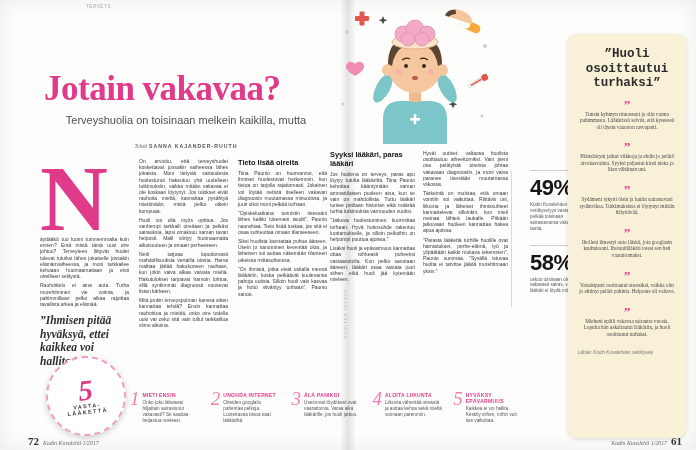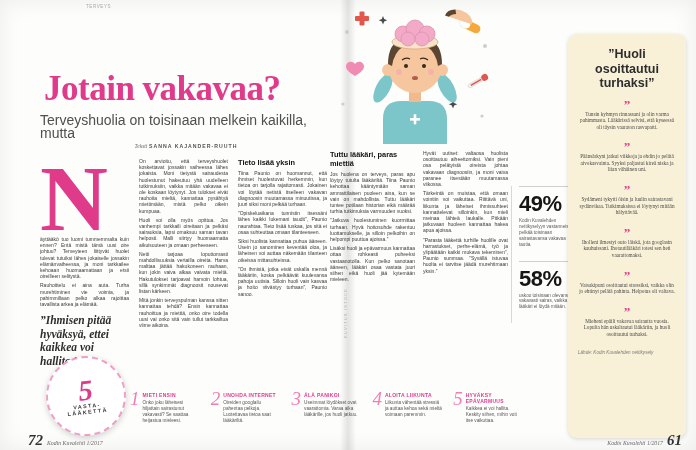--- a/index.html
+++ b/index.html
@@ -8,46 +8,46 @@
     font-family:"Liberation Sans",sans-serif;color:#3a3a3a;
     box-shadow:inset 0 0 22px rgba(0,0,0,0.07);
   }
   .fold{position:absolute;left:340px;top:0;width:16px;height:450px;
     background:linear-gradient(90deg,rgba(0,0,0,0) 0%,rgba(0,0,0,0.10) 50%,rgba(0,0,0,0) 100%);}
   .corner-label{position:absolute;left:86px;top:4px;font-size:4.5px;color:#a8a8a8;letter-spacing:.6px;text-transform:uppercase;}
   
   .title{position:absolute;left:40px;top:66px;margin:4px;width:300px;
     font-family:"Liberation Serif",serif;font-weight:bold;font-size:35px;line-height:38px;
     color:#e03a8a;letter-spacing:-0.5px;}
-  .subtitle{position:absolute;left:40px;top:114px;width:292px;margin:0;
-    font-size:14px;line-height:12.5px;color:#4f4f4f;}
+  .subtitle{position:absolute;left:40px;top:114px;width:292px;margin:0;text-align:center;
+    font-size:11px;line-height:12.5px;color:#4f4f4f;}
   .byline{position:absolute;left:40px;top:143px;width:292px;margin:0;text-align:center;
     font-size:5.6px;color:#6b6b6b;}
   .byline i{font-family:"Liberation Serif",serif;}
   .byline-name{letter-spacing:1px;font-weight:bold;font-size:5.2px;color:#555;}
   
   .cols-left{position:absolute;left:40px;top:158px;width:287px;height:214px;display:flex;gap:10px;overflow:hidden;}
   .cols-right{position:absolute;left:330px;top:150px;width:178px;height:222px;display:flex;gap:8px;overflow:hidden;}
   .col{flex:1;overflow:hidden;}
   .col p{margin:0 0 3px;font-size:5px;line-height:6.2px;text-align:justify;color:#3c3c3c;}
   .subhead{margin:0 0 3px;font-size:7.4px;line-height:9px;font-weight:bold;color:#141414;font-family:"Liberation Sans",sans-serif;}
   .dropcap{float:left;font-family:"Liberation Serif",serif;font-weight:bold;
     font-size:94px;line-height:76px;color:#e03a8a;margin:2px 3px 0 0;}
   .pullquote{margin:7px 0 6px;font-family:"Liberation Serif",serif;font-style:italic;font-weight:bold;
     font-size:11.5px;line-height:13.5px;color:#2e2e2e;}
   
-  .stats{position:absolute;left:511px;top:170px;width:54px;border-left:1px solid #d8d8d8;padding-left:7px;margin-top:16px;}
+  .stats{position:absolute;left:511px;top:170px;width:54px;border-left:1px solid #d8d8d8;padding-left:18px;}
   .stat{border-top:1px solid #cfcfcf;padding-top:5px;margin-bottom:13px;}
   .stat-value{font-weight:bold;font-size:22px;line-height:23px;color:#161616;letter-spacing:-0.5px;}
   .stat-caption{margin:3px 0 0;font-size:4.6px;line-height:5.9px;color:#5c5c5c;}
   
   .sidebar{position:absolute;left:568px;top:34px;width:118px;height:404px;box-sizing:border-box;
     background:#f8f1d8;border-radius:9px;padding:11px 10px;overflow:hidden;
     box-shadow:0 1px 4px rgba(0,0,0,0.15);}
-  .sidebar-title{margin:2px 0 9px;font-family:Liberation Sans, sans-serif;font-weight:bold;
+  .sidebar-title{margin:2px 0 9px;font-family:Liberation Mono, monospace;font-weight:bold;
     font-size:12.5px;line-height:14.5px;color:#2d2d2d;text-align:center;}
   .sq{margin-bottom:12px;}
   .qm{display:block;text-align:center;font-family:"Liberation Serif",serif;font-weight:bold;
     font-size:13px;line-height:10px;color:#e03a8a;}
   .sq p{margin:1px 0 0;font-family:"Liberation Serif",serif;font-size:5.2px;line-height:6.6px;
     color:#4a4a4a;text-align:center;}
   .source{margin:8px 0 0;font-style:italic;font-size:4.6px;line-height:5.8px;color:#7a7a7a;}
   
   .badge{position:absolute;left:46px;top:356px;width:76px;height:76px;border-radius:50%;
     background:#fff;border:2px dashed #ef9ec6;box-shadow:0 2px 6px rgba(0,0,0,0.18);
@@ -59,21 +59,21 @@
   .tips{position:absolute;left:130px;top:390px;width:394px;display:flex;gap:10px;}
   .tip{flex:1;display:flex;align-items:flex-start;}
   .tip-num{font-family:"Liberation Serif",serif;font-style:italic;font-size:19px;line-height:17px;
     color:#ef7fb4;margin-right:3px;}
   .tip h4{margin:2px 0 2px;font-size:5px;line-height:6px;font-weight:bold;color:#e03a8a;letter-spacing:.3px;}
   .tip p{margin:0;font-size:4.7px;line-height:5.9px;color:#575757;text-align:left;}
   
   .footer{position:absolute;top:431px;font-family:"Liberation Serif",serif;color:#333;white-space:nowrap;}
   .footer.left{left:28px;}
   .footer.right{right:14px;text-align:right;}
-  .pgnum{font-weight:bold;font-style:italic;font-size:15px;}
+  .pgnum{font-weight:bold;font-size:11px;}
   .mag{font-style:italic;font-size:5.8px;color:#666;}
   
   .illo{position:absolute;left:325px;top:4px;}
   .fold-credit{position:absolute;left:343px;top:338px;transform:rotate(-90deg);transform-origin:left top;
     font-size:4px;letter-spacing:1.2px;color:#b2b2b2;white-space:nowrap;}
 </style>
 </head>
 <body>
 
 <div class="spread">
@@ -156,31 +156,31 @@
       <div class="pullquote">”Ihmisen pitää hyväksyä, ettei kaikkea voi hallita.”</div>
 
     </div>
     <div class="col">
       <p>On arvioitu, että terveyshuolet koskettavat jossakin vaiheessa lähes jokaista. Moni tietystä sairaudesta huolestunut hakeutuu yhä uudelleen tutkimuksiin, vaikka mitään vakavaa ei ole koskaan löytynyt. Jos tulokset eivät rauhoita mieltä, kannattaa pysähtyä miettimään, mistä pelko oikein kumpuaa.</p>
       <p>Huoli voi olla myös opittua. Jos vanhempi tarkkaili oireitaan ja pelkäsi sairauksia, lapsi omaksuu saman tavan helposti. Malli siirtyy huomaamatta aikuisuuteen ja omaan perheeseen.</p>
       <p>Netti tarjoaa loputtomasti mahdollisuuksia vertailla oireita. Harva malttaa jättää hakukoneen rauhaan, kun jokin vaiva alkaa vaivata mieltä. Hakutulokset tarjoavat harvoin lohtua, sillä synkimmät diagnoosit nousevat listan kärkeen.</p>
       <p>Mitä jonkin terveyspulman kanssa sitten kannattaa tehdä? Ensin kannattaa rauhoittua ja miettiä, onko oire todella uusi vai onko sitä vain tullut tarkkailtua viime aikoina.</p>
     </div>
     <div class="col">
-      <h3 class="subhead">Tieto lisää yksin</h3>
+      <h3 class="subhead">Tieto lisää oireita</h3>
       <p>Tiina Paunio on huomannut, että ihmiset huolestuvat herkemmin, kun tietoa on tarjolla rajattomasti. Jokainen voi löytää netistä itselleen vakavan diagnoosin muutamassa minuutissa, ja juuri siksi moni pelkää turhaan.</p>
       <p>”Opiskeluaikana tunnistin itsessäni lähes kaikki lukemani taudit”, Paunio naurahtaa. Tieto lisää tuskaa, jos sitä ei osaa suhteuttaa omaan tilanteeseen.</p>
       <p>Siksi huolista kannattaa puhua ääneen. Usein jo sanominen keventää oloa, ja läheinen voi auttaa näkemään tilanteen oikeissa mittasuhteissa.</p>
       <p>”On ihmisiä, jotka eivät uskalla mennä lääkäriin, koska pelkäävät kuulevansa pahoja uutisia. Silloin huoli vain kasvaa ja hoito viivästyy turhaan”, Paunio sanoo.</p>
     </div>
   </div>
 
   <div class="cols-right">
     <div class="col">
-      <h3 class="subhead">Tuttu lääkäri, paras miettiä</h3>
+      <h3 class="subhead">Syyksi lääkäri, paras lääkäri</h3>
       <p>Jos huolena on terveys, paras apu löytyy tutulta lääkäriltä. Tiina Paunio kehottaa kääntymään saman ammattilaisen puoleen aina, kun se vain on mahdollista. Tuttu lääkäri tuntee potilaan historian eikä määrää turhia tutkimuksia varmuuden vuoksi.</p>
       <p>”Jatkuva huolestuminen kuormittaa turhaan. Hyvä hoitosuhde rakentuu luottamukselle, ja silloin pelkoihin on helpompi puuttua ajoissa.”</p>
       <p>Lisäksi huoli ja epävarmuus kannattaa ottaa rohkeasti puheeksi vastaanotolla. Kun pelko sanotaan ääneen, lääkäri osaa vastata juuri siihen eikä huoli jää kytemään mieleen.</p>
     </div>
     <div class="col">
       <p>Hyvät uutiset: valtaosa huolista osoittautuu aiheettomiksi. Vain pieni osa pelätyistä oireista johtaa vakavaan diagnoosiin, ja moni vaiva paranee itsestään muutamassa viikossa.</p>
       <p>Tärkeintä on muistaa, että omaan vointiin voi vaikuttaa. Riittävä uni, liikunta ja läheiset ihmissuhteet kannattelevat silloinkin, kun mieli meinaa lähteä laukalle. Pitkään jatkuvaan huoleen kannattaa hakea apua ajoissa.</p>
       <p>”Parasta lääkettä turhille huolille ovat harrastukset, perhe-elämä, työ ja ylipäätään kaikki mukava tekeminen”, Paunio summaa. ”Syvällä istuvaa huolta ei tarvitse jäädä murehtimaan yksin.”</p>
     </div>
   </div>

